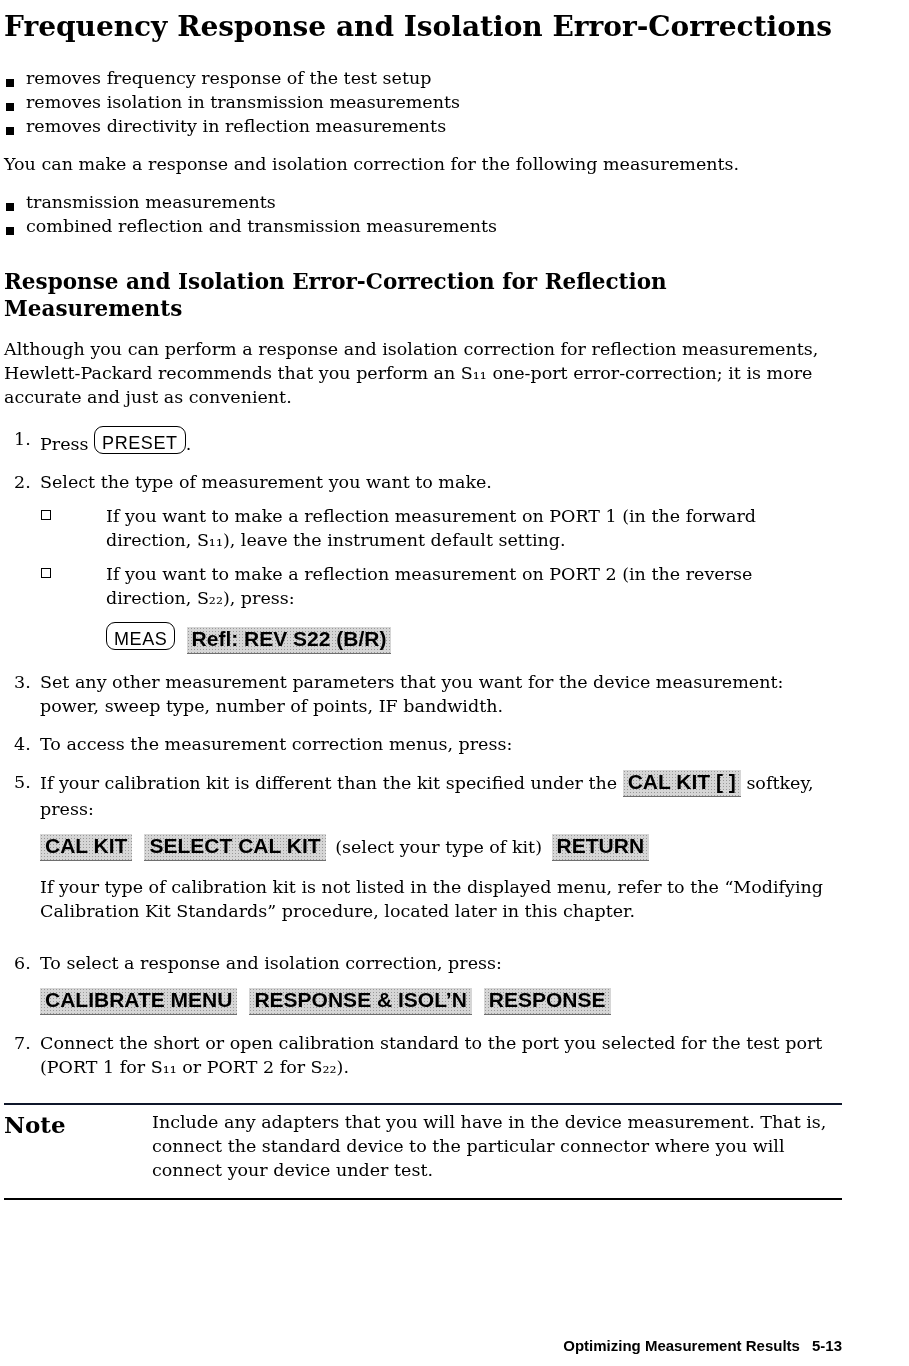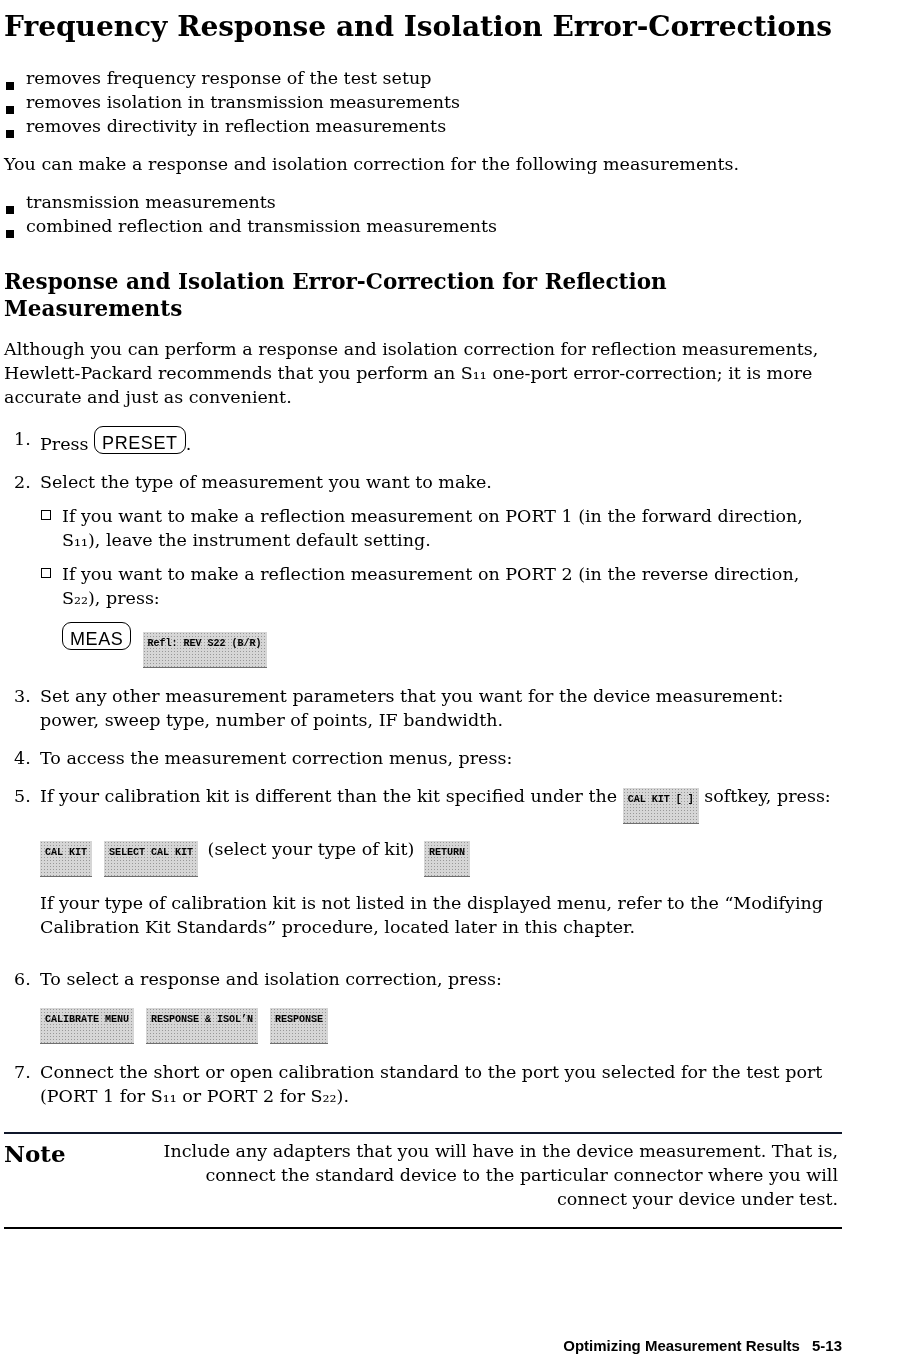--- a/index.html
+++ b/index.html
@@ -9,57 +9,57 @@
     width:854px; height:1366px; position:relative;
     padding:8px 12px 0 4px;
     font-family:"DejaVu Serif", serif;
     font-size:17.5px; line-height:24px; color:#000;
   }
   h1.title { font-size:28px; line-height:34px; font-weight:bold; margin:2px 0 22px 0; }
   h2.section { font-size:21.5px; line-height:27px; font-weight:bold; margin:30px 0 15px 0; }
   p { max-width:885px; }
   .para { margin:14px 0; }
   ul.sq-list { list-style:none; margin:0 0 14px 0; }
-  ul.sq-list li { display:flex; align-items:flex-end; }
+  ul.sq-list li { display:flex; align-items:center; }
   .sq { width:8px; height:8px; background:#000; flex:0 0 8px; margin:9px 12px 0 2px; }
   .steps { margin-top:18px; }
   .step { display:flex; margin-top:14px; }
   .num { flex:0 0 26px; margin-left:10px; }
   .sbody { flex:1; min-width:0; }
-  .subitem { display:flex; margin-top:10px; }
+  .subitem { display:flex; margin-top:10px;gap:44px; }
   .chk { width:10px; height:10px; border:1.4px solid #000; flex:0 0 10px; margin:6px 11px 0 1px; }
   .keyline { margin:13px 0 2px 0; }
   .keycap {
     display:inline-block;
     font-family:"Liberation Sans", sans-serif;
     font-size:18px; line-height:17px; letter-spacing:0.6px;
     border:1.4px solid #000; border-radius:9px;
     padding:8px 7px 1px 7px; vertical-align:baseline;
     position:relative; top:-1px; white-space:nowrap;
   }
   .softkey {
     display:inline-block;
-    font-family:Liberation Mono, monospace;
-    font-weight:bold; font-size:10px; line-height:21px;
-    padding:1px 5px 13px 5px;
+    font-family:Liberation Sans, sans-serif;
+    font-weight:bold; font-size:21px; line-height:21px;
+    padding:1px 5px 4px 5px;
     background-color:#d6d6d6;
     background-image:radial-gradient(#989898 24%, rgba(0,0,0,0) 26%);
     background-size:3px 3px;
     border-bottom:1px solid #6e6e6e;
     white-space:nowrap;
   }
   .softkey + .softkey { margin-left:12px; }
   .mid-text { margin:0 4px; }
   .note {
     display:flex; margin-top:24px;
     border-top:2px solid #0f172a; border-bottom:2px solid #000;
     padding:5px 0 16px 0;
   }
   .note-label { flex:0 0 148px; font-size:23px; line-height:30px; font-weight:bold; }
-  .note-text { flex:1; padding-right:4px;text-align:right; }
+  .note-text { flex:1; padding-right:4px; }
   .footer {
     position:absolute; right:12px; bottom:8px;
     font-family:"Liberation Sans", sans-serif;
     font-weight:bold; font-size:15px;
     display:flex; align-items:baseline; gap:12px;
   }
 </style>
 </head>
 <body>
 

